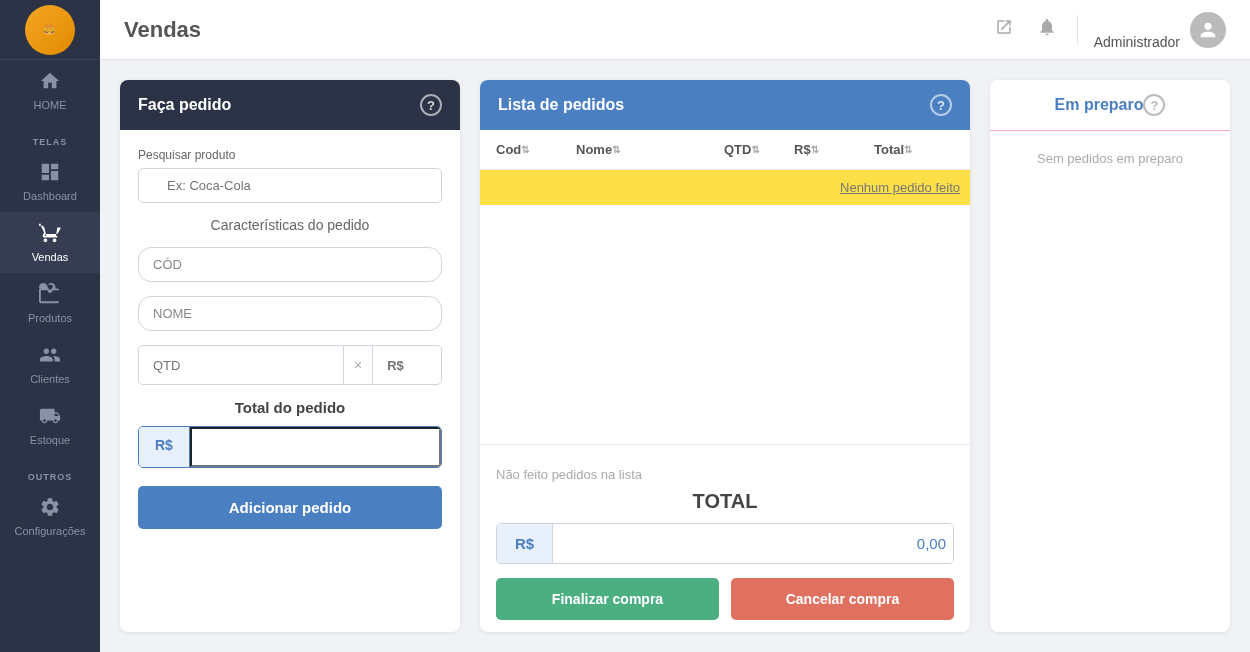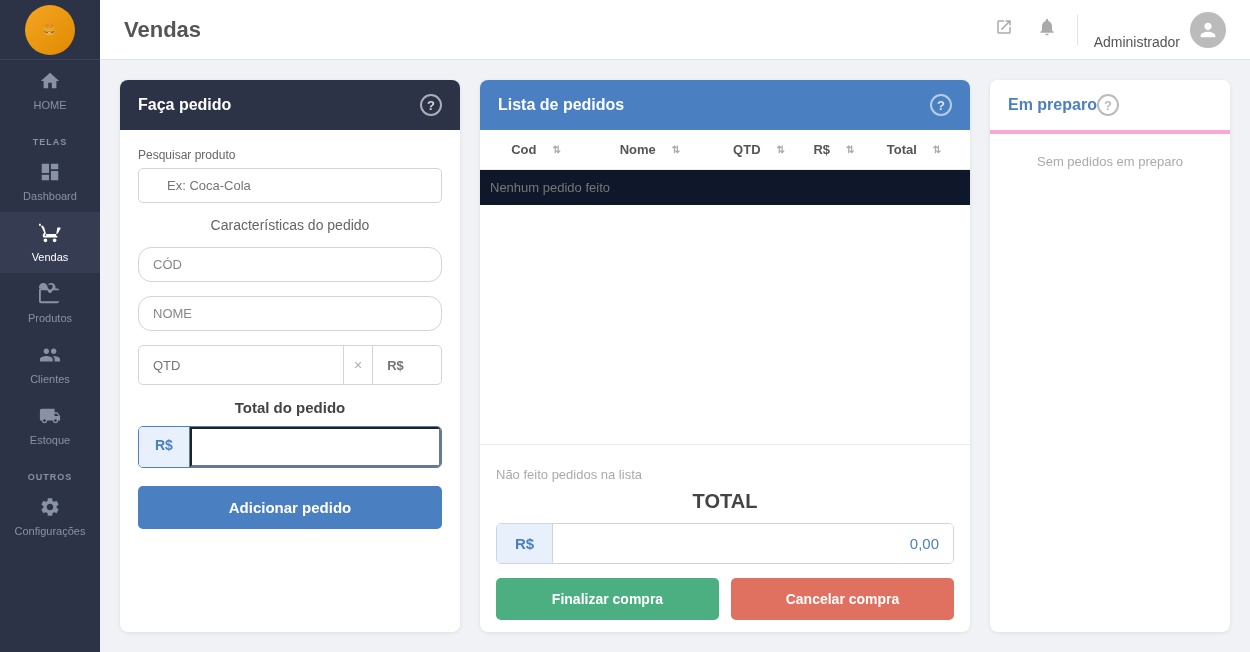--- a/index.html
+++ b/index.html
@@ -185,24 +185,24 @@
       justify-content: space-between;
       font-size: 16px;
       font-weight: 600;
     }
     .card-header-white {
       background: #fff;
       color: #4a7fc1;
       padding: 14px 18px;
       display: flex;
       align-items: center;
-      justify-content: flex-start;
+      justify-content: center;
       font-size: 16px;
       font-weight: 600;
-      border-bottom: 4px solid #f9a8d4;
+      border-bottom: 1px solid #f9a8d4;
     }
     .help-icon {
       width: 22px;
       height: 22px;
       border-radius: 50%;
       border: 2px solid rgba(255,255,255,0.6);
       display: flex;
       align-items: center;
       justify-content: center;
       font-size: 13px;
@@ -377,36 +377,36 @@
       padding: 12px 16px;
       border-bottom: 1px solid #e8eaf0;
       background: #fff;
     }
     .th {
       color: #555;
       font-size: 13px;
       font-weight: 600;
       display: flex;
       align-items: center;
-      gap: 16px;
-      justify-content: center;
+      gap: 0;
     }
     .th-cod { width: 80px; }
     .th-nome { flex: 1; }
     .th-qtd { width: 70px; }
     .th-rs { width: 80px; }
     .th-total { width: 80px; }
     .sort-icon { color: #aaa; font-size: 10px; }
 
     .table-empty-row {
-      background: #0f172a;
-      text-align: left;
+      background: #fde047;
+      text-align: right;
       padding: 10px;
       color: #777;
       font-size: 13px;
+      text-decoration: underline;
     }
 
     .list-footer {
       padding: 12px 16px;
       border-top: 1px solid #e8eaf0;
       margin-top: auto;
     }
     .no-pedidos-text {
       color: #aaa;
       font-size: 13px;
@@ -430,21 +430,21 @@
       background: #e8f0fb;
       color: #4a7fc1;
       font-weight: 700;
       padding: 11px 18px;
       font-size: 15px;
       border-right: 1.5px solid #d0d4de;
     }
     .total-input-val {
       flex: 1;
       text-align: right;
-      padding: 11px 14px;
+      padding: 11px 7px;
       font-size: 15px;
       color: #4a7fc1;
       background: #fff;
       border: none;
       outline: none;
     }
     .action-btns {
       display: flex;
       gap: 12px;
     }

